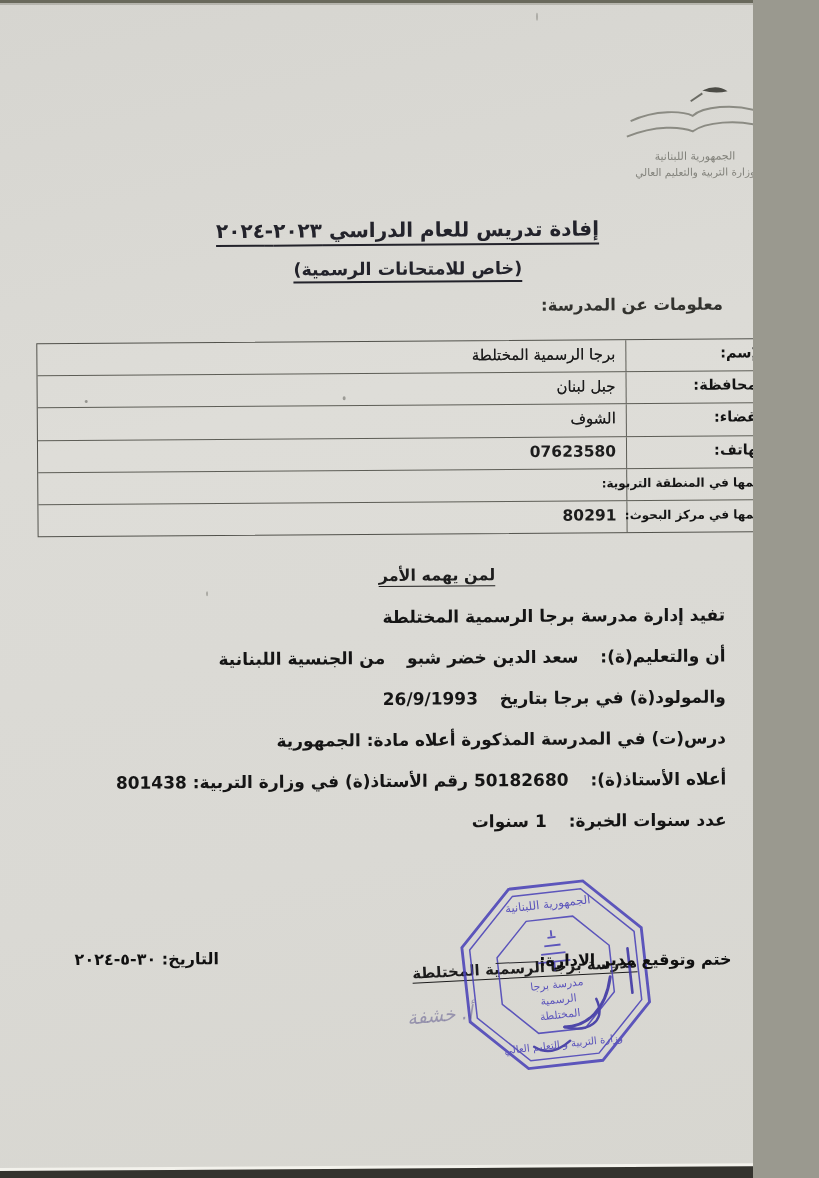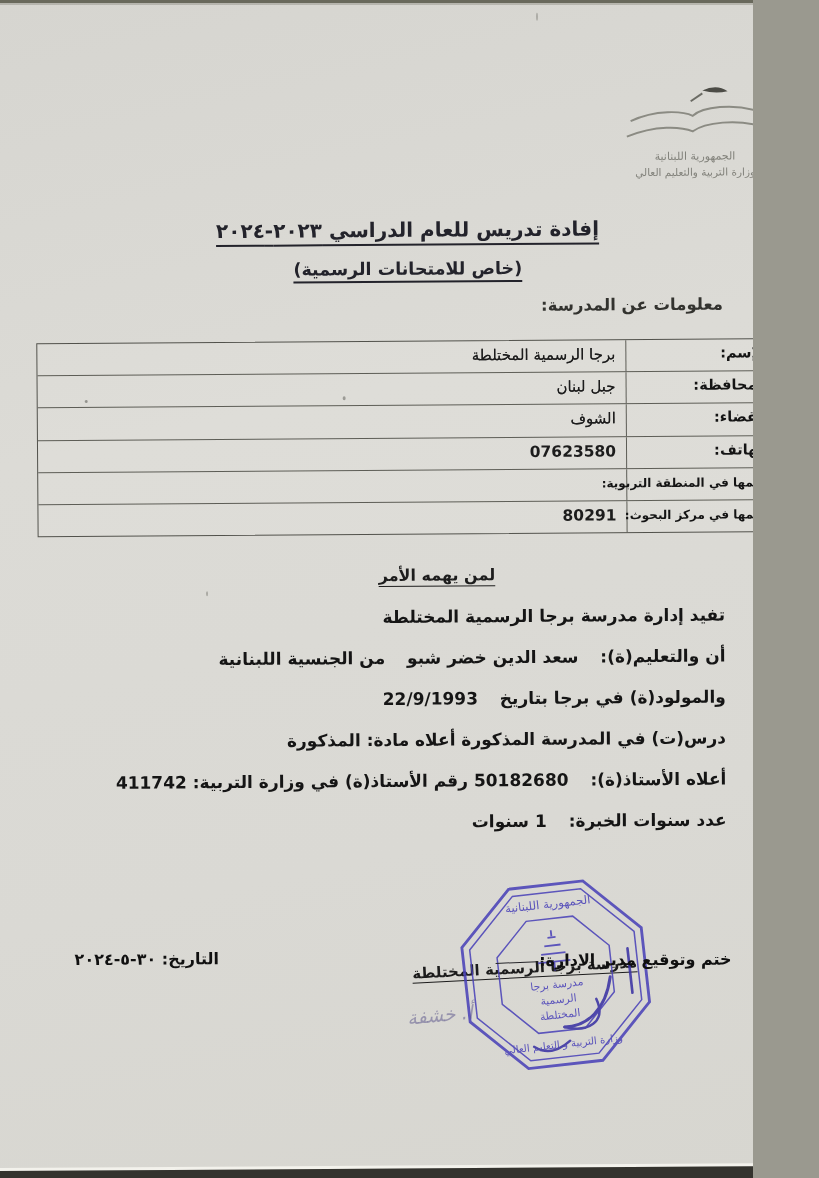--- a/index.html
+++ b/index.html
@@ -120,32 +120,32 @@
       <div class="line">
         <span>أن والتعليم(ة):</span>
         <span class="gap"></span>
         <span>سعد الدين خضر شبو</span>
         <span class="gap"></span>
         <span>من الجنسية اللبنانية</span>
       </div>
       <div class="line">
         <span>والمولود(ة) في برجا بتاريخ</span>
         <span class="gap"></span>
-        <span>22/9/1993</span>
+        <span>26/9/1993</span>
       </div>
       <div class="line">
         <span>درس(ت) في المدرسة المذكورة أعلاه مادة:</span>
-        <span>المذكورة</span>
+        <span>الجمهورية</span>
       </div>
       <div class="line">
         <span>أعلاه الأستاذ(ة):</span>
         <span class="gap"></span>
         <span>50182680</span>
         <span>رقم الأستاذ(ة) في وزارة التربية:</span>
-        <span>411742</span>
+        <span>801438</span>
       </div>
       <div class="line">
         <span>عدد سنوات الخبرة:</span>
         <span class="gap"></span>
         <span>1 سنوات</span>
       </div>
     </div>
 
     <div class="stamp-label">
       <span>ختم وتوقيع مدير الادارة:</span>

